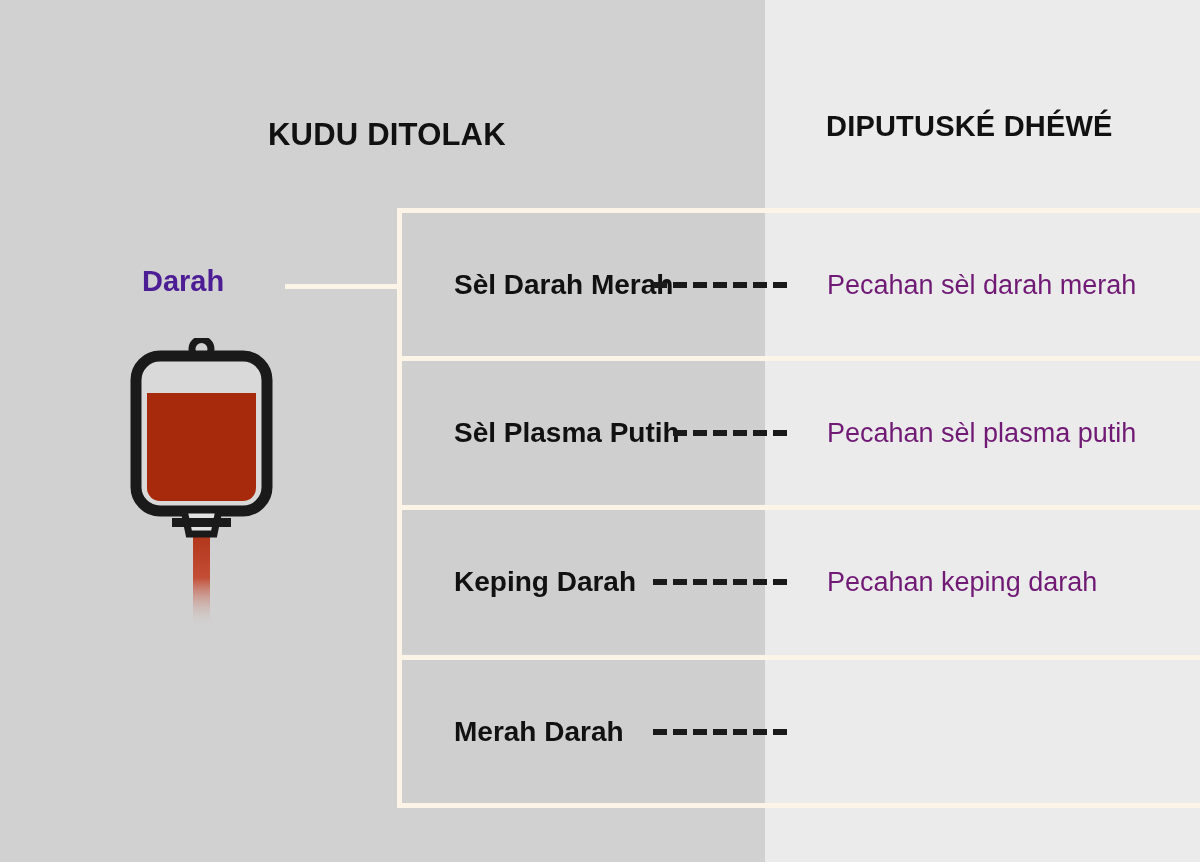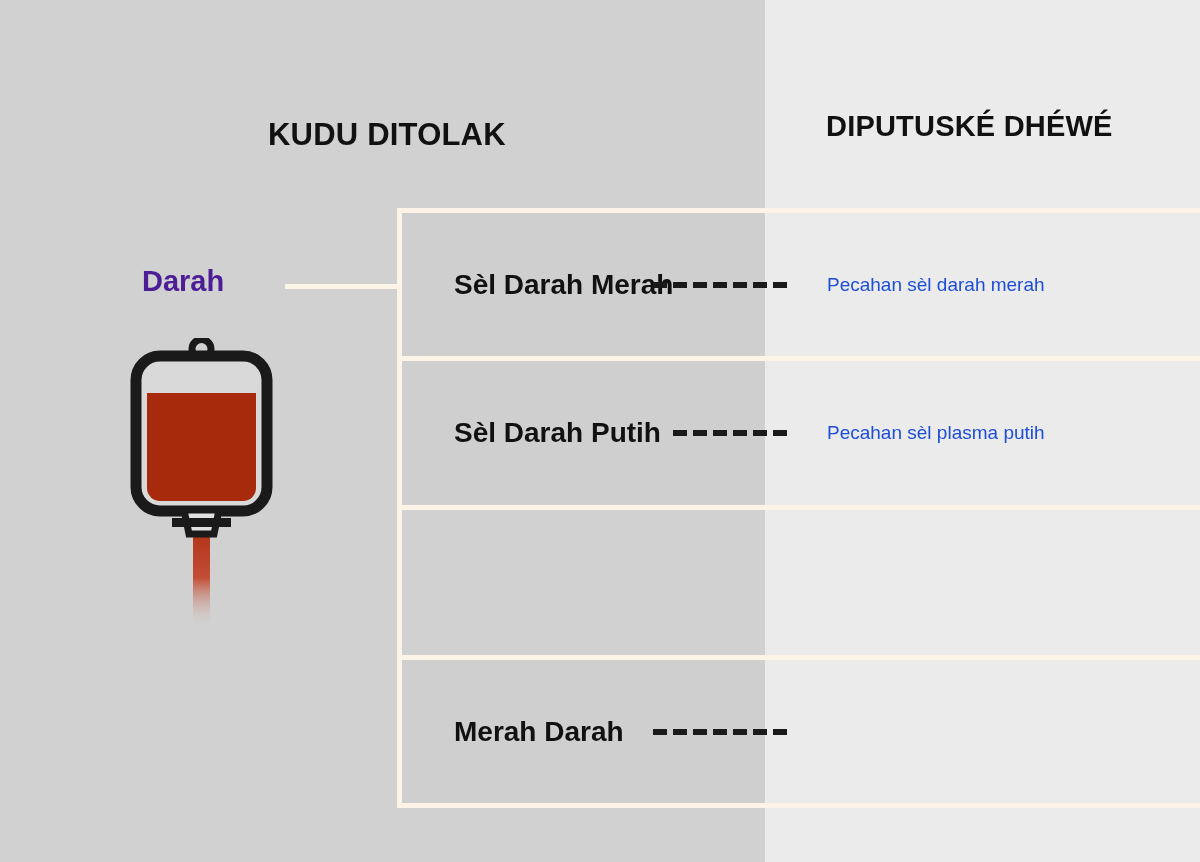--- a/index.html
+++ b/index.html
@@ -147,23 +147,23 @@
     color: #111111;
     line-height: 1.18;
     width: 240px;
   }
 
   .frac {
     position: absolute;
     left: 425px;
     top: 50%;
     transform: translateY(-50%);
-    font-size: 19px;
+    font-size: 27px;
     font-weight: 400;
-    color: #1d4ed8;
+    color: #701a75;
     line-height: 1.26;
     width: 330px;
   }
 
   
   .dashes {
     position: absolute;
     top: 50%;
     transform: translateY(-50%);
     height: 6px;
@@ -228,25 +228,32 @@
       <div class="cell-left"></div>
       <div class="cell-right"></div>
       <div class="term">Sèl Darah Merah</div>
       <div class="dashes d0"></div>
       <div class="frac">Pecahan sèl darah merah</div>
     </div>
 
     <div class="row r1">
       <div class="cell-left"></div>
       <div class="cell-right"></div>
-      <div class="term">Sèl Darah Putih</div>
+      <div class="term">Sèl Plasma Putih</div>
       <div class="dashes d1"></div>
       <div class="frac">Pecahan sèl plasma putih</div>
     </div>
 
+    <div class="row r2">
+      <div class="cell-left"></div>
+      <div class="cell-right"></div>
+      <div class="term">Keping Darah</div>
+      <div class="dashes d2"></div>
+      <div class="frac">Pecahan keping darah</div>
+    </div>
 
     <div class="row r3">
       <div class="cell-left"></div>
       <div class="cell-right"></div>
       <div class="term">Merah Darah</div>
       <div class="dashes d3"></div>
     </div>
 
   </div>
 </div>

